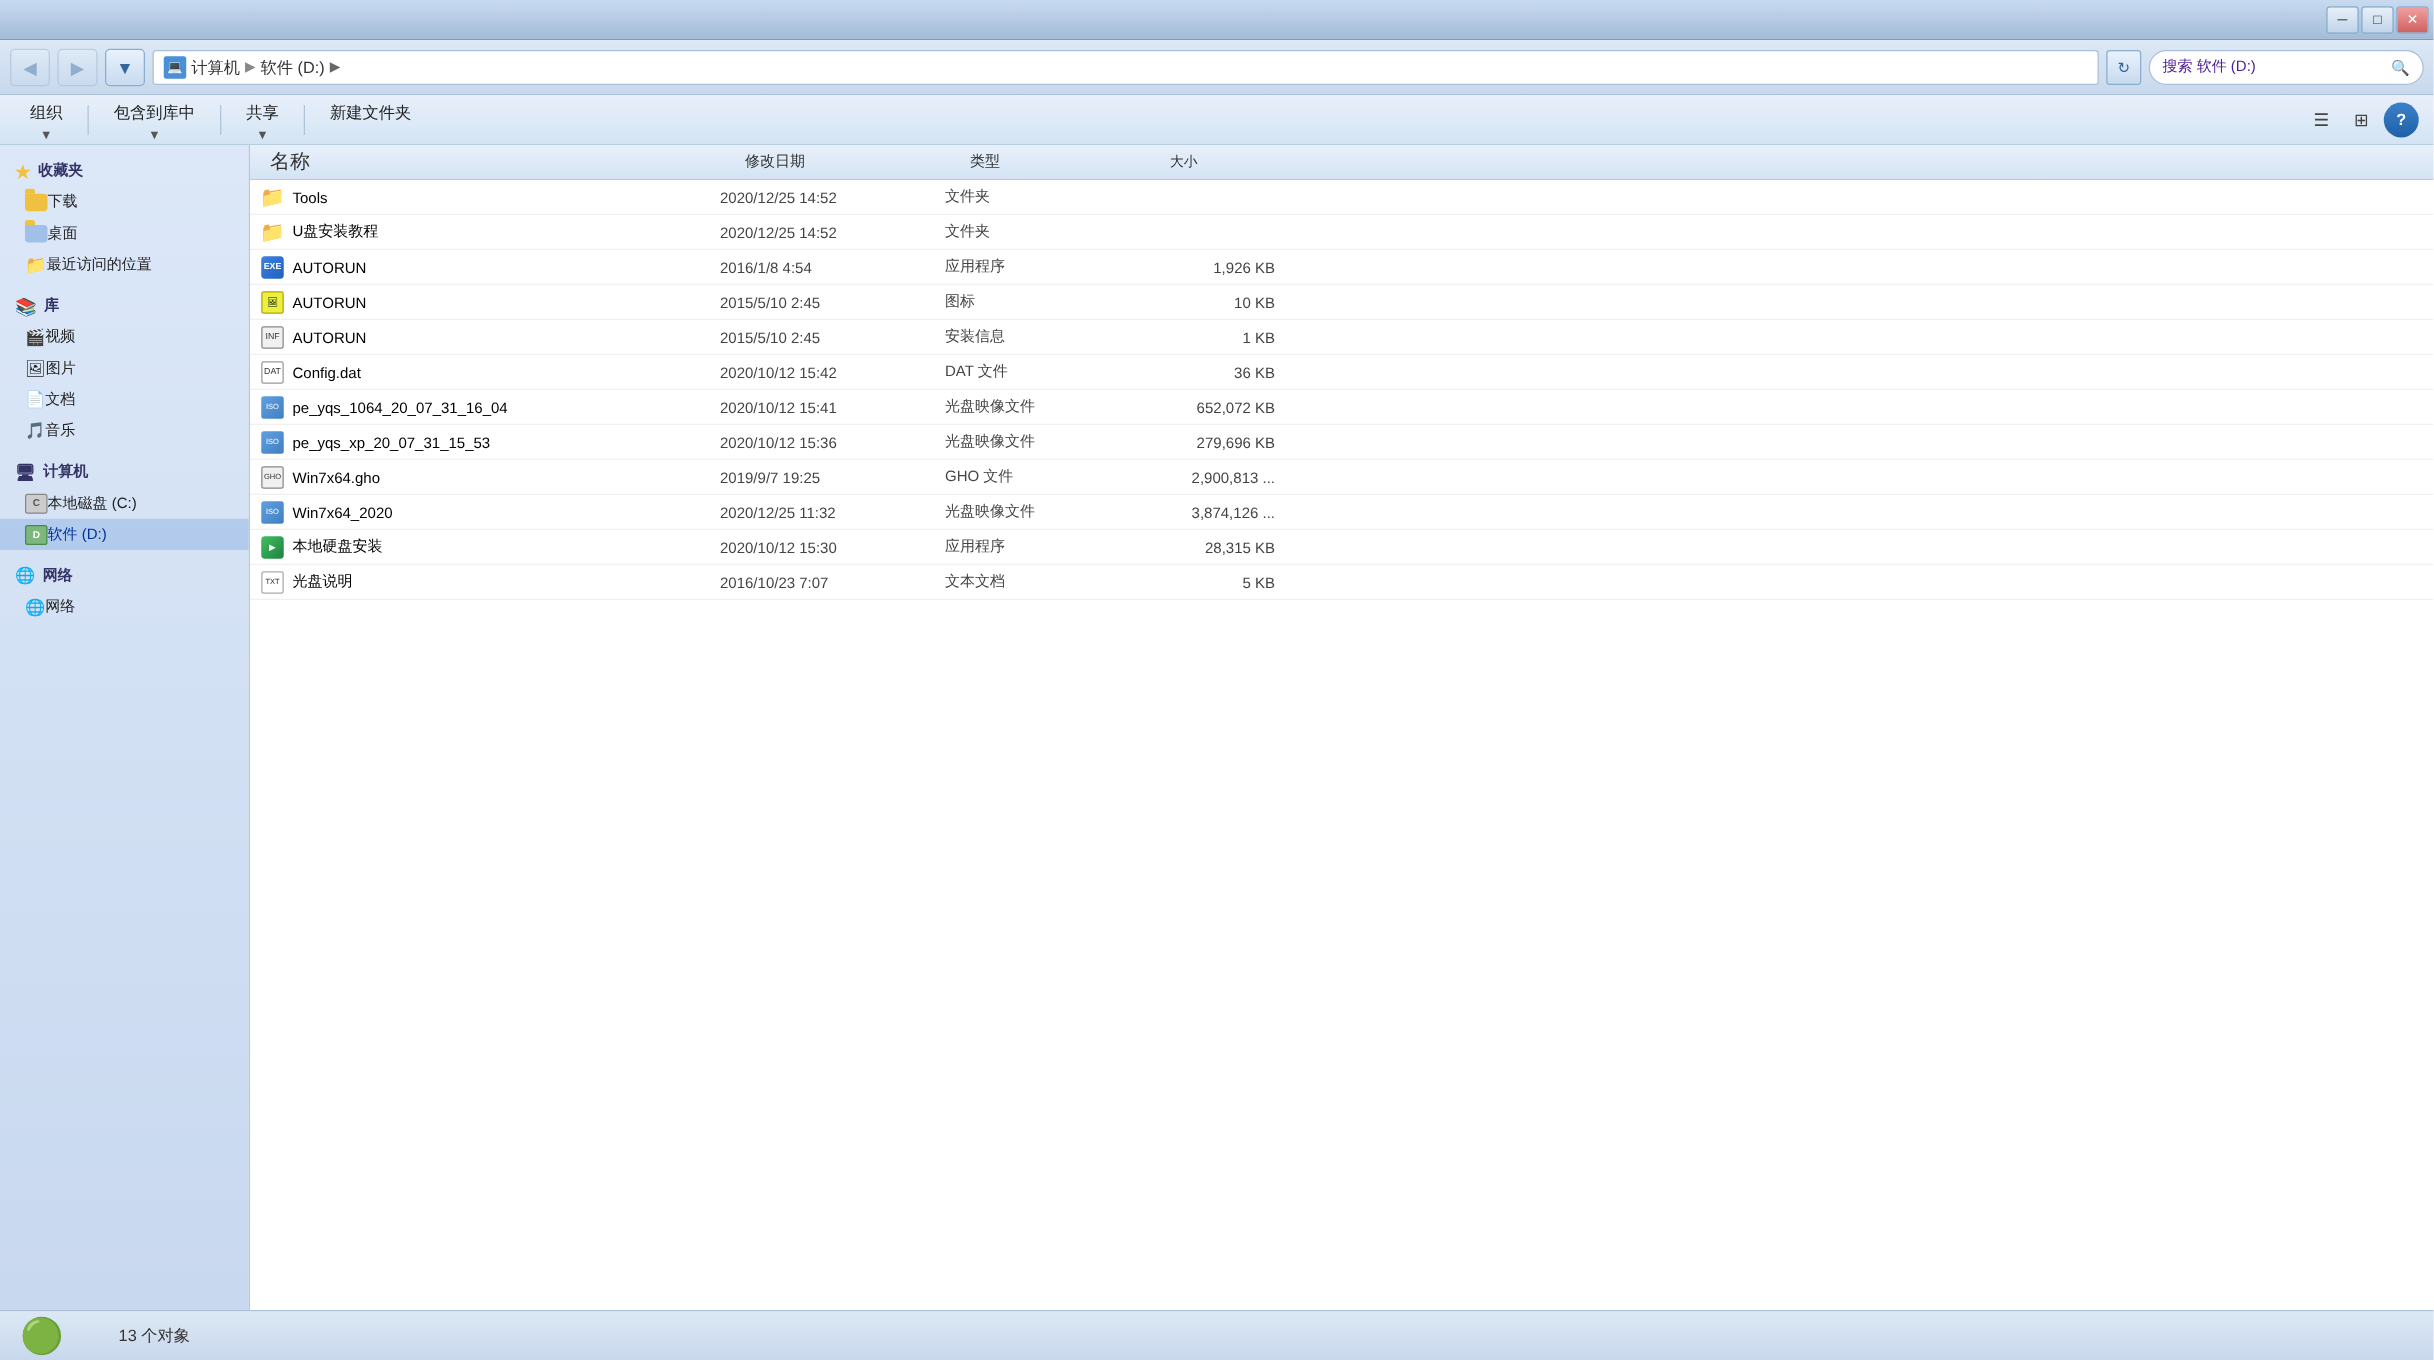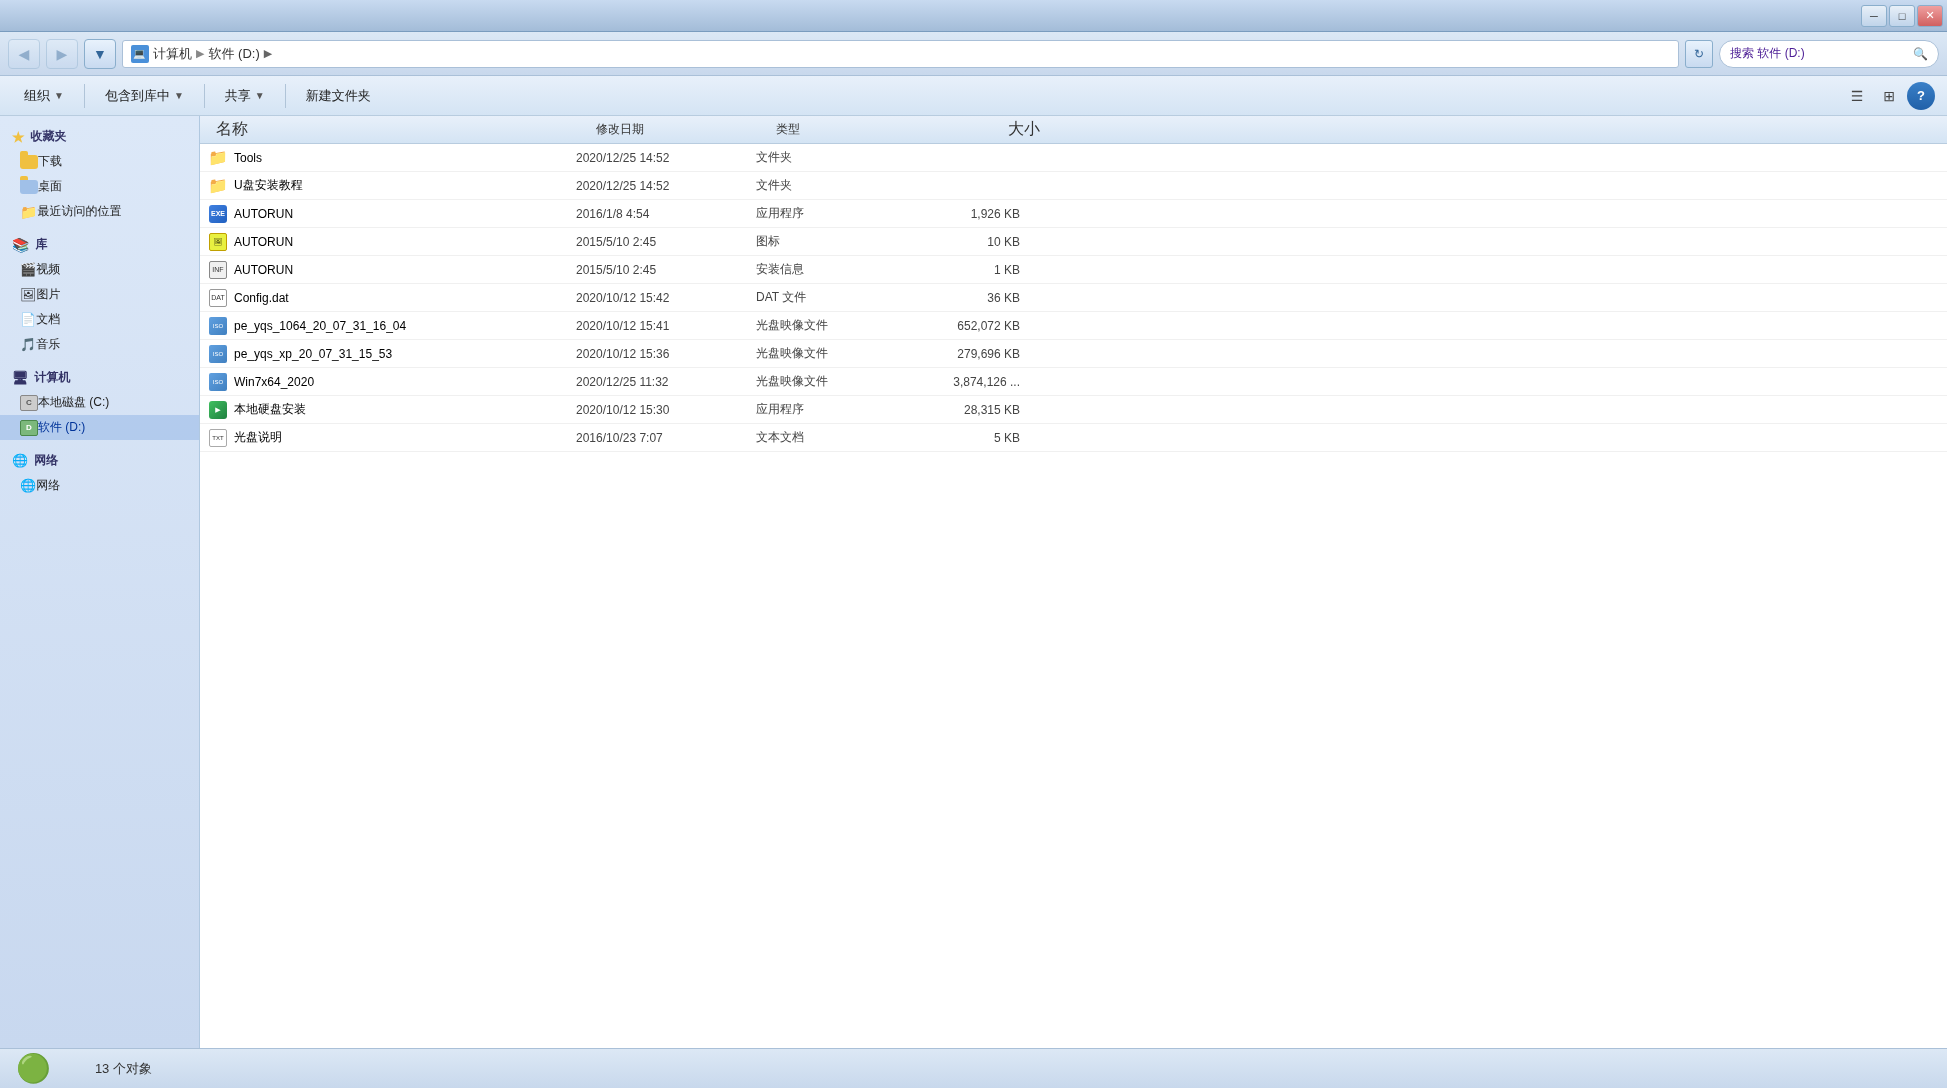--- a/index.html
+++ b/index.html
@@ -141,20 +141,21 @@
       padding: 0 12px;
       background: transparent;
       border: none;
       border-radius: 3px;
       cursor: pointer;
       display: flex;
       align-items: center;
       gap: 4px;
       font-size: 13px;
       color: #222;
+      flex-direction: column;
     }
     .toolbar-sep {
       width: 1px;
       height: 24px;
       background: #b0c4d8;
       margin: 0 4px;
     }
     .toolbar-right {
       margin-left: auto;
       display: flex;
@@ -291,21 +292,21 @@
       border-bottom: 1px solid #b8ccdf;
       padding: 0 8px;
       height: 28px;
       position: sticky;
       top: 0;
       z-index: 10;
     }
     .col-name { width: 380px; font-size: 16px; color: #333; cursor: pointer; padding: 0 8px; }
     .col-date { width: 180px; font-size: 12px; color: #333; cursor: pointer; padding: 0 8px; }
     .col-type { width: 160px; font-size: 12px; color: #333; cursor: pointer; padding: 0 8px; }
-    .col-size { width: 120px; font-size: 16px; color: #333; cursor: pointer; padding: 0 8px; text-align: right; }
+    .col-size { width: 120px; font-size: 11px; color: #333; cursor: pointer; padding: 0 8px; }
 
     .file-row {
       display: flex;
       align-items: center;
       padding: 2px 8px;
       height: 28px;
       cursor: pointer;
       border-bottom: 1px solid #f0f0f0;
     }
     .file-row.selected-blue { background: #3070c0; color: #fff; }
@@ -662,20 +663,31 @@
             </div>
       <span>pe_yqs_xp_20_07_31_15_53</span>
     </div>
     <div class="file-date-cell">2020/10/12 15:36</div>
     <div class="file-type-cell">光盘映像文件</div>
     <div class="file-size-cell">279,696 KB</div>
   </div>
         <div class="file-row">
     <div class="file-name-cell">
       <div class="file-icon">
+              <div class="icon-gho">GHO</div>
+            </div>
+      <span>Win7x64.gho</span>
+    </div>
+    <div class="file-date-cell">2019/9/7 19:25</div>
+    <div class="file-type-cell">GHO 文件</div>
+    <div class="file-size-cell">2,900,813 ...</div>
+  </div>
+        <div class="file-row">
+    <div class="file-name-cell">
+      <div class="file-icon">
               <div class="icon-iso">ISO</div>
             </div>
       <span>Win7x64_2020</span>
     </div>
     <div class="file-date-cell">2020/12/25 11:32</div>
     <div class="file-type-cell">光盘映像文件</div>
     <div class="file-size-cell">3,874,126 ...</div>
   </div>
         <div class="file-row">
     <div class="file-name-cell">

